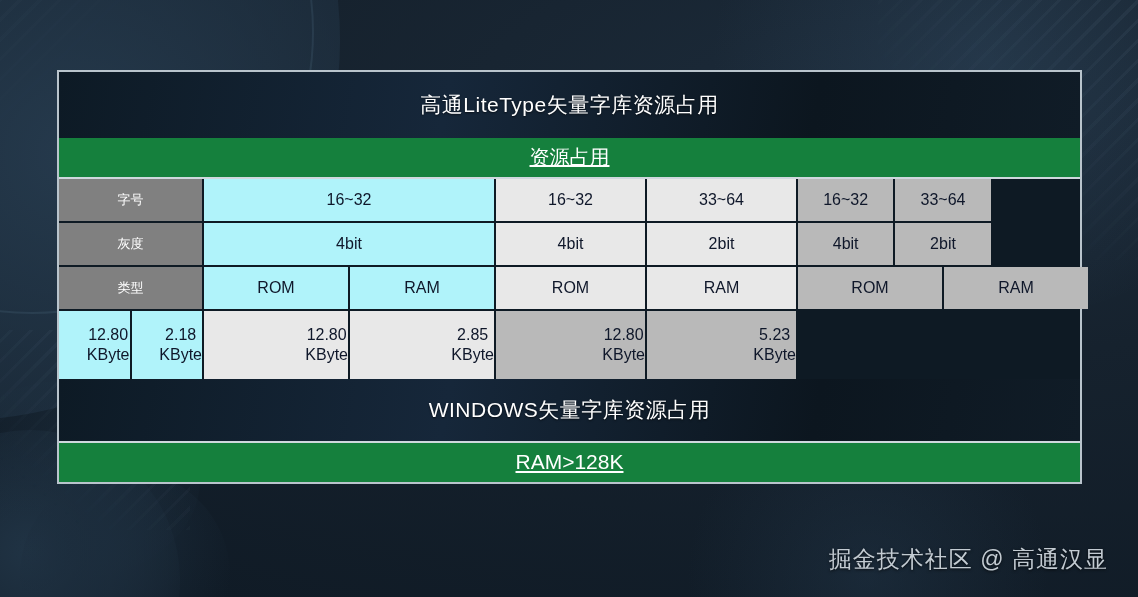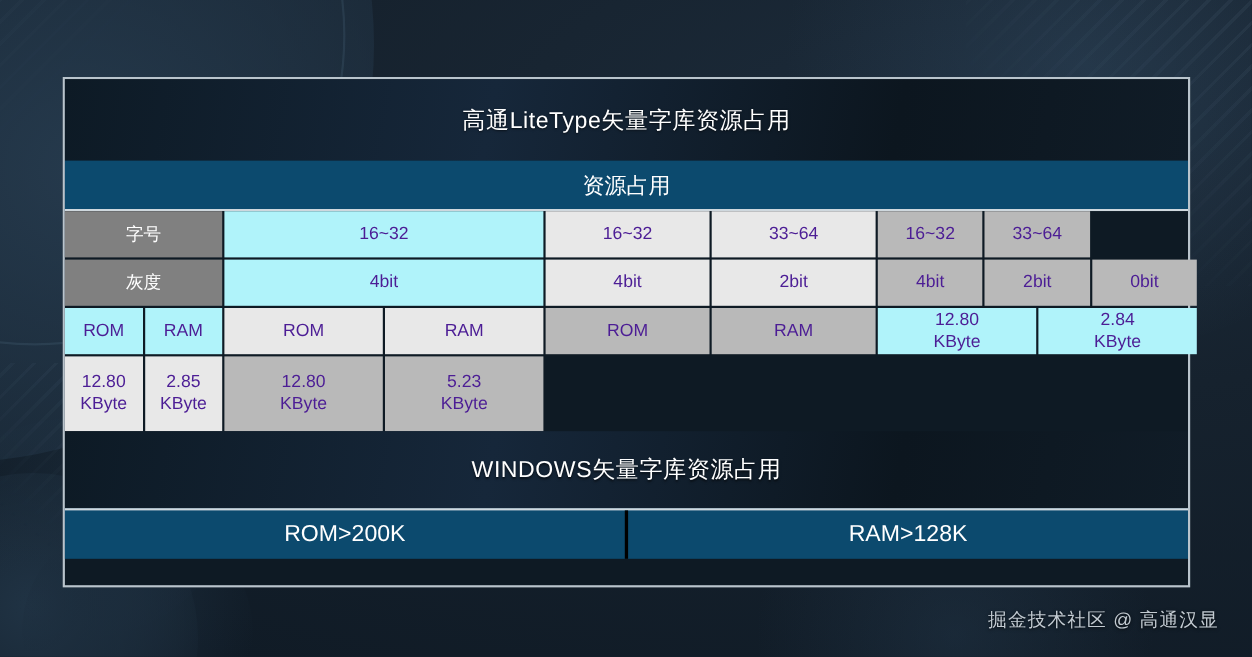--- a/index.html
+++ b/index.html
@@ -62,82 +62,83 @@
     position:absolute;right:-160px;top:-200px;width:620px;height:520px;border-radius:50%;
     background:radial-gradient(circle, rgba(60,90,118,.30) 0%, rgba(22,34,46,0) 68%);
   }
   .glow-br{
     position:absolute;right:60px;bottom:-130px;width:420px;height:300px;border-radius:50%;
     background:radial-gradient(circle, rgba(46,72,96,.28) 0%, rgba(22,34,46,0) 70%);
   }
 
   
   #card{
-    position:absolute;left:57px;top:70px;width:1025px;height:464px;z-index:2;
+    position:absolute;left:57px;top:70px;width:1025px;height:414px;z-index:2;
     border:2px solid #b9c4cc;
     box-sizing:border-box;
     background:#0e1a24;
     display:flex;flex-direction:column;
   }
   .title-band{
     background:linear-gradient(100deg,#0d1a25 0%,#16273a 38%,#0c161f 74%,#101c27 100%);
     color:#ffffff;
     display:flex;align-items:center;justify-content:center;
     font-size:21px;letter-spacing:.5px;
     text-shadow:0 1px 2px rgba(0,0,0,.6);
   }
   #title-top{height:74px;}
   #title-bottom{height:70px;}
   .cyan-band{
-    background:#0c4a6e;color:#ffffff;
+    background:#15803d;color:#ffffff;
     display:flex;align-items:center;justify-content:center;
     font-size:20px;height:46px;
     border-top:2px solid #cfd8de;border-bottom:2px solid #cfd8de;
     box-sizing:border-box;
+    text-decoration:underline;
   }
   #header-band{border-top:none;}
   #footer-band{height:46px;border-bottom:none;padding:0;}
   #footer-band .half{
     flex:1;display:flex;align-items:center;justify-content:center;
     font-size:21px;color:#fff;height:100%;
   }
   #footer-band .half + .half{border-left:3px solid #000000;}
 
   
   #grid{
     display:grid;
     grid-template-columns:143px 290px 300px 290px;
     grid-template-rows:42px 42px 42px 68px;
     gap:2px;
     background:#0e1a24;
     padding:0;
     box-sizing:border-box;
   }
   .lbl{
-    background:#808080;color:#ffffff;font-size:16px;
+    background:#808080;color:#ffffff;font-size:13px;
     display:flex;align-items:center;justify-content:center;
   }
   .grp{display:grid;gap:2px;}
   .cell{
     display:flex;align-items:center;justify-content:center;
-    text-align:center;color:#4c1d95;font-size:16px;line-height:1.25;
+    text-align:center;color:#0f172a;font-size:16px;line-height:1.25;
   }
   .g1 .cell{background:#b0f3fa;}
   .g2 .cell{background:#e8e8e8;}
   .g3 .cell{background:#b9b9b9;}
   .c1{grid-template-columns:1fr;}
   .c2{grid-template-columns:1fr 1fr;}
   .c3{grid-template-columns:1fr 1fr 1fr;}
-  .mem{font-size:16px;}
+  .mem{font-size:16px;justify-content:flex-end;}
   .mem .unit{display:block;}
 
   
   #watermark{
     position:absolute;right:30px;bottom:22px;z-index:3;
-    color:#c3cbd2;font-size:17px;letter-spacing:1px;
+    color:#c3cbd2;font-size:23px;letter-spacing:1px;
     text-shadow:0 1px 3px rgba(0,0,0,.7);
     white-space:nowrap;
   }
 </style>
 </head>
 <body>
 
 <div id="bg">
   <div class="bg-base"></div>
   <div class="glow-tr"></div>
@@ -177,42 +178,42 @@
     <div class="grp g1 c1">
       <div class="cell">4bit</div>
     </div>
     <div class="grp g2 c2">
       <div class="cell">4bit</div>
       <div class="cell">2bit</div>
     </div>
     <div class="grp g3 c3">
       <div class="cell">4bit</div>
       <div class="cell">2bit</div>
-      <div class="cell">0bit</div>
-    </div>
-
+    </div>
+
+    <div class="lbl">类型</div>
     <div class="grp g1 c2">
       <div class="cell">ROM</div>
       <div class="cell">RAM</div>
     </div>
     <div class="grp g2 c2">
       <div class="cell">ROM</div>
       <div class="cell">RAM</div>
     </div>
     <div class="grp g3 c2">
       <div class="cell">ROM</div>
       <div class="cell">RAM</div>
     </div>
 
     <div class="grp g1 c2">
       <div class="cell mem">
         <span><span>12.80</span><span class="unit">KByte</span></span>
       </div>
       <div class="cell mem">
-        <span><span>2.84</span><span class="unit">KByte</span></span>
+        <span><span>2.18</span><span class="unit">KByte</span></span>
       </div>
     </div>
     <div class="grp g2 c2">
       <div class="cell mem">
         <span><span>12.80</span><span class="unit">KByte</span></span>
       </div>
       <div class="cell mem">
         <span><span>2.85</span><span class="unit">KByte</span></span>
       </div>
     </div>
@@ -222,18 +223,17 @@
       </div>
       <div class="cell mem">
         <span><span>5.23</span><span class="unit">KByte</span></span>
       </div>
     </div>
   </div>
 
   <div id="title-bottom" class="title-band">WINDOWS矢量字库资源占用</div>
 
   <div id="footer-band" class="cyan-band">
-    <div class="half">ROM&gt;200K</div>
     <div class="half">RAM&gt;128K</div>
   </div>
 </div>
 
 <div id="watermark">掘金技术社区 @ 高通汉显</div>
 
 </body></html>

